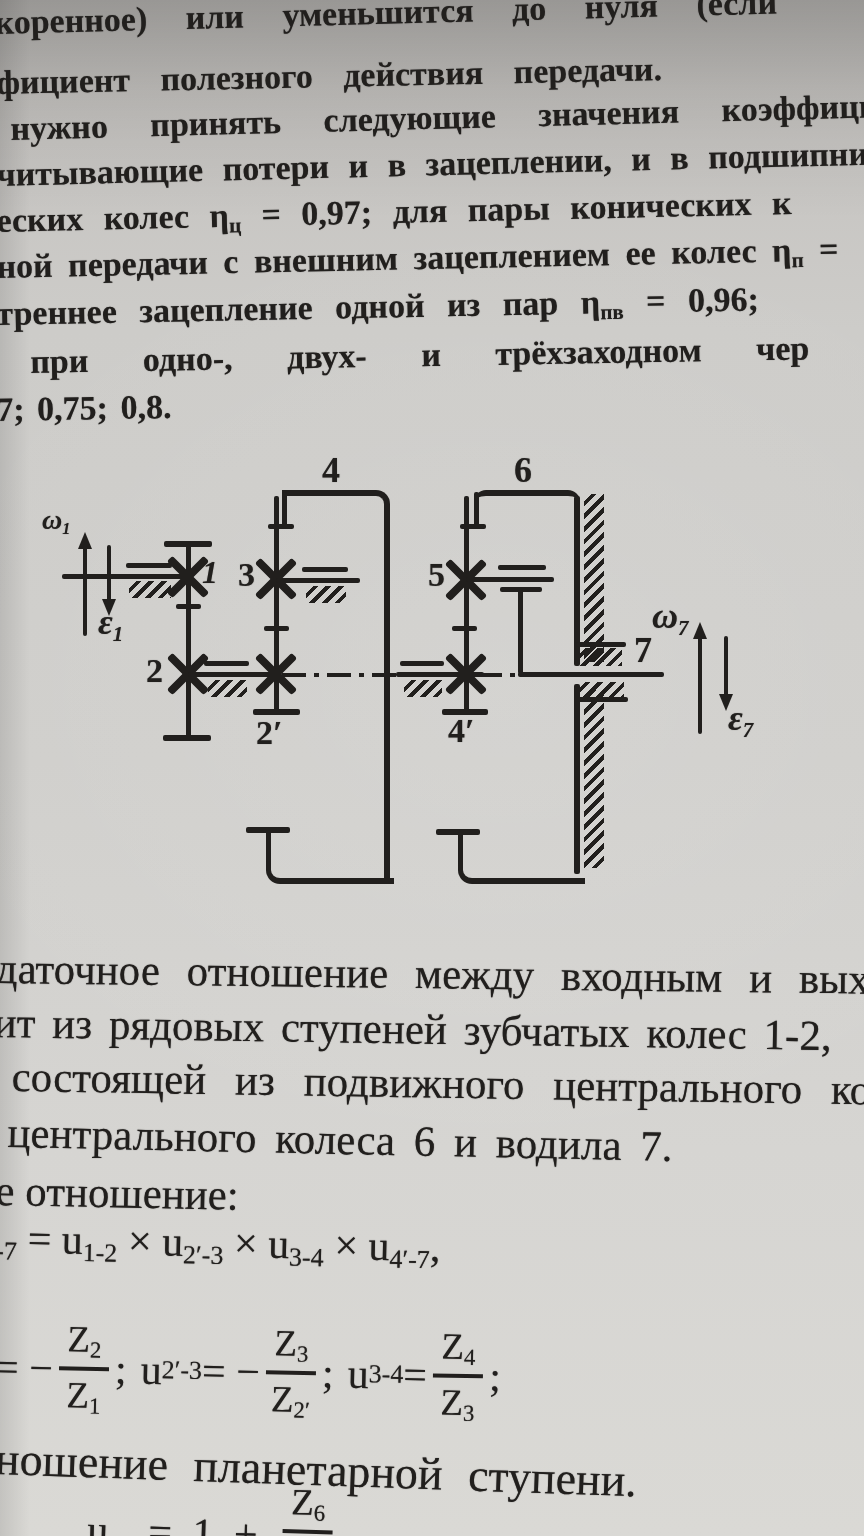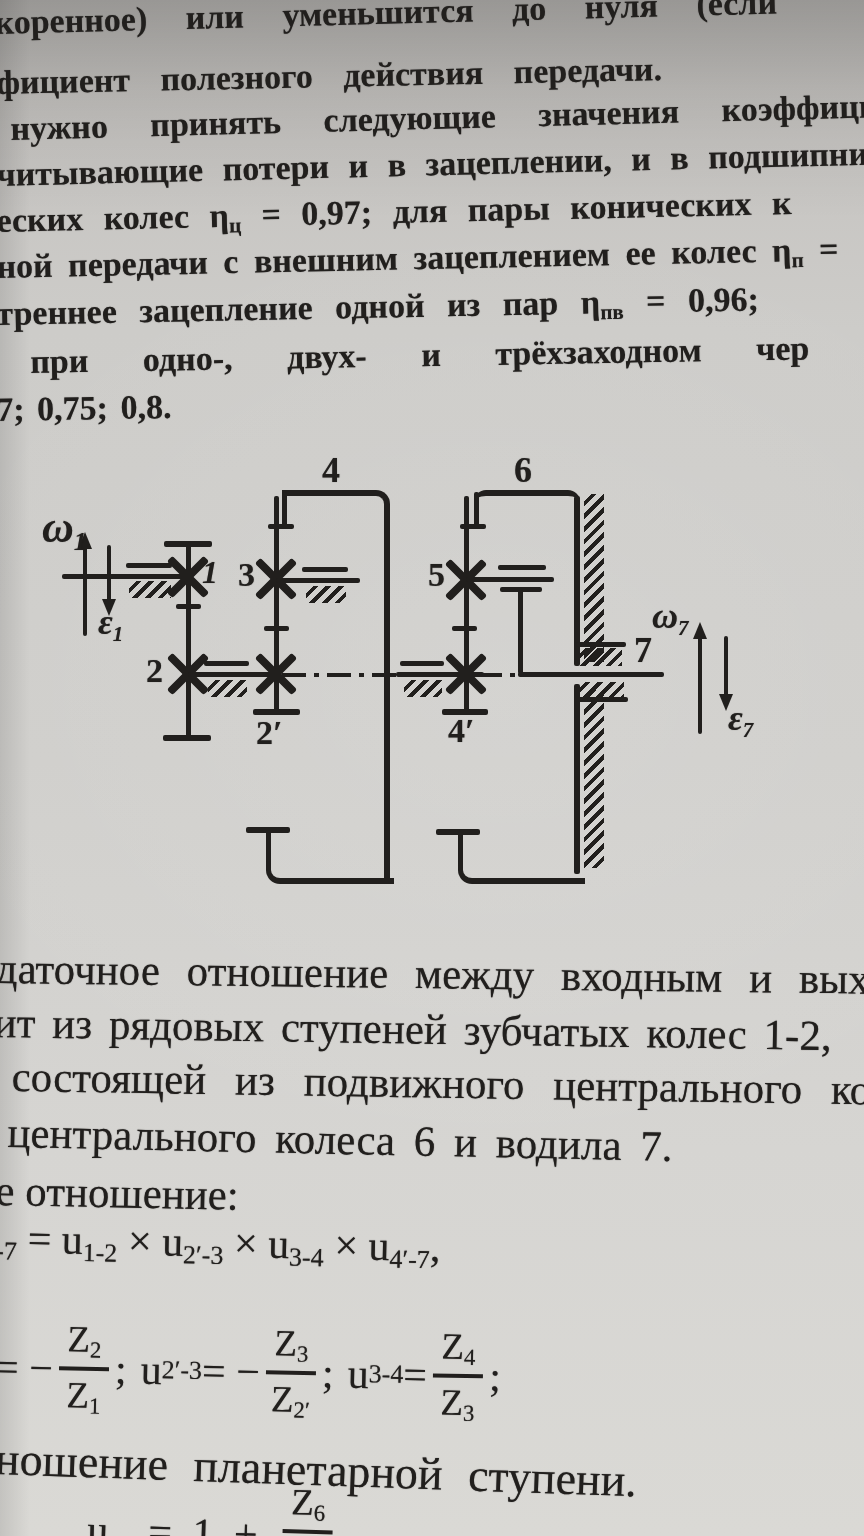--- a/index.html
+++ b/index.html
@@ -61,21 +61,21 @@
 
 <div class="ln" style="left:-4px;top:391px;transform:rotate(-1deg);word-spacing:4px;"><span>7; 0,75; 0,8.</span></div>
 
 <div style="position:absolute;left:0;top:0;width:864px;height:1536px;">
 
   <div class="d" style="left:62px;top:574px;width:128px;height:5px;"></div>
   <div class="d" style="left:83px;top:546px;width:4px;height:90px;"></div>
   <div class="ahu" style="left:78px;top:532px;"></div>
   <div class="d" style="left:107px;top:545px;width:4px;height:58px;"></div>
   <div class="ahd" style="left:102px;top:599px;"></div>
-  <div class="gl it" style="left:42px;top:506px;font-size:44px;"><span>ω</span><span class="gs">1</span></div>
+  <div class="gl it" style="left:42px;top:506px;font-size:28px;"><span>ω</span><span class="gs">1</span></div>
   <div class="gl it" style="left:98px;top:604px;font-size:36px;"><span>ε</span><span class="gs">1</span></div>
 
   <div class="d" style="left:126px;top:563px;width:46px;height:5px;"></div>
   <div class="h" style="left:129px;top:581px;width:42px;height:17px;"></div>
 
   <div class="d" style="left:186px;top:544px;width:5px;height:196px;"></div>
   <div class="d" style="left:164px;top:541px;width:48px;height:6px;"></div>
   <div class="d" style="left:163px;top:735px;width:48px;height:6px;"></div>
   <div class="d" style="left:176px;top:604px;width:25px;height:5px;"></div>
   <div class="cross" style="left:165px;top:554px;">

